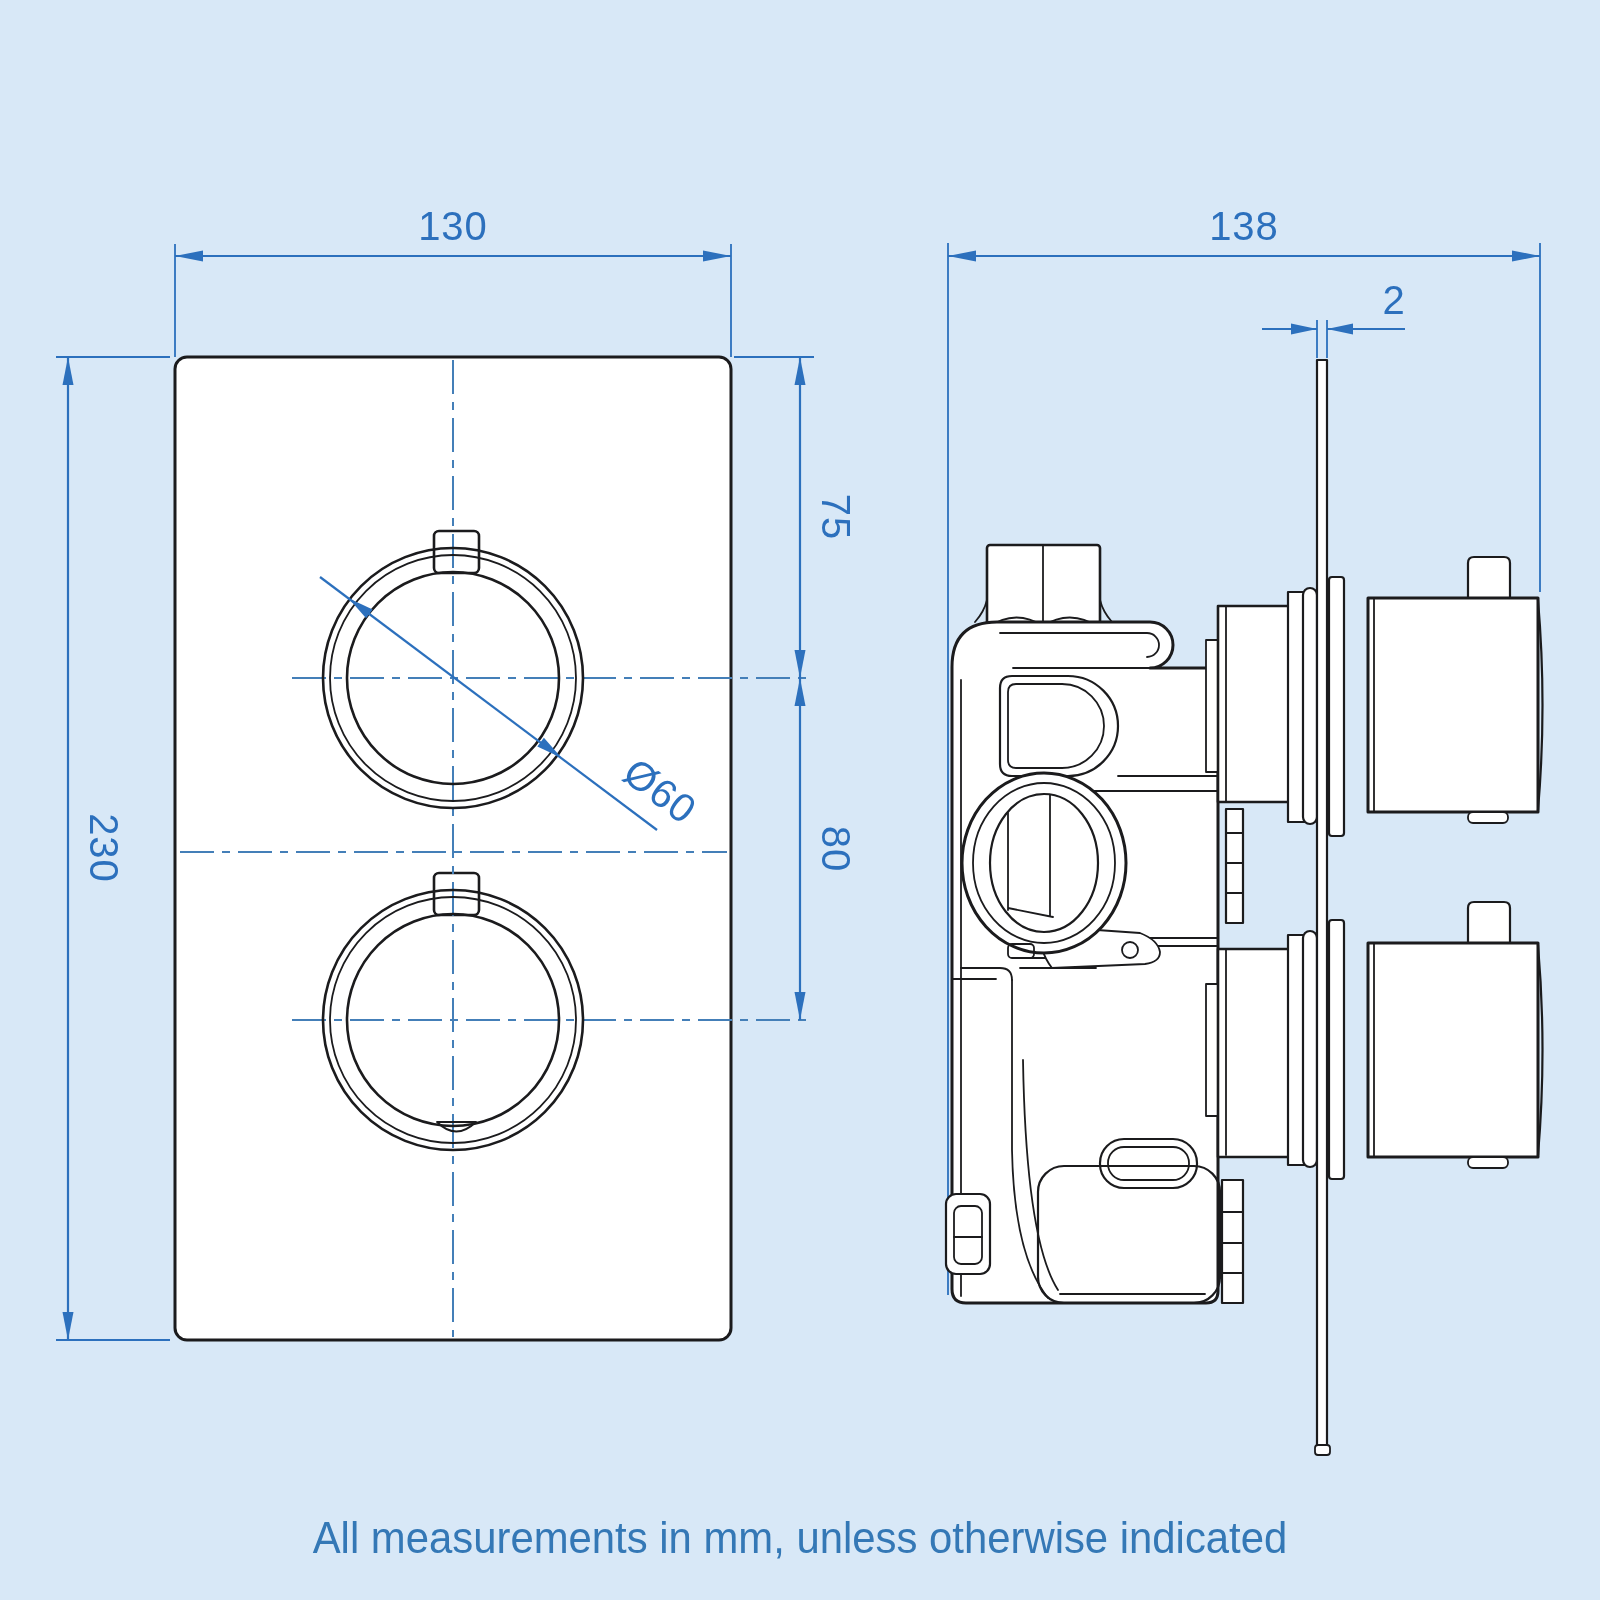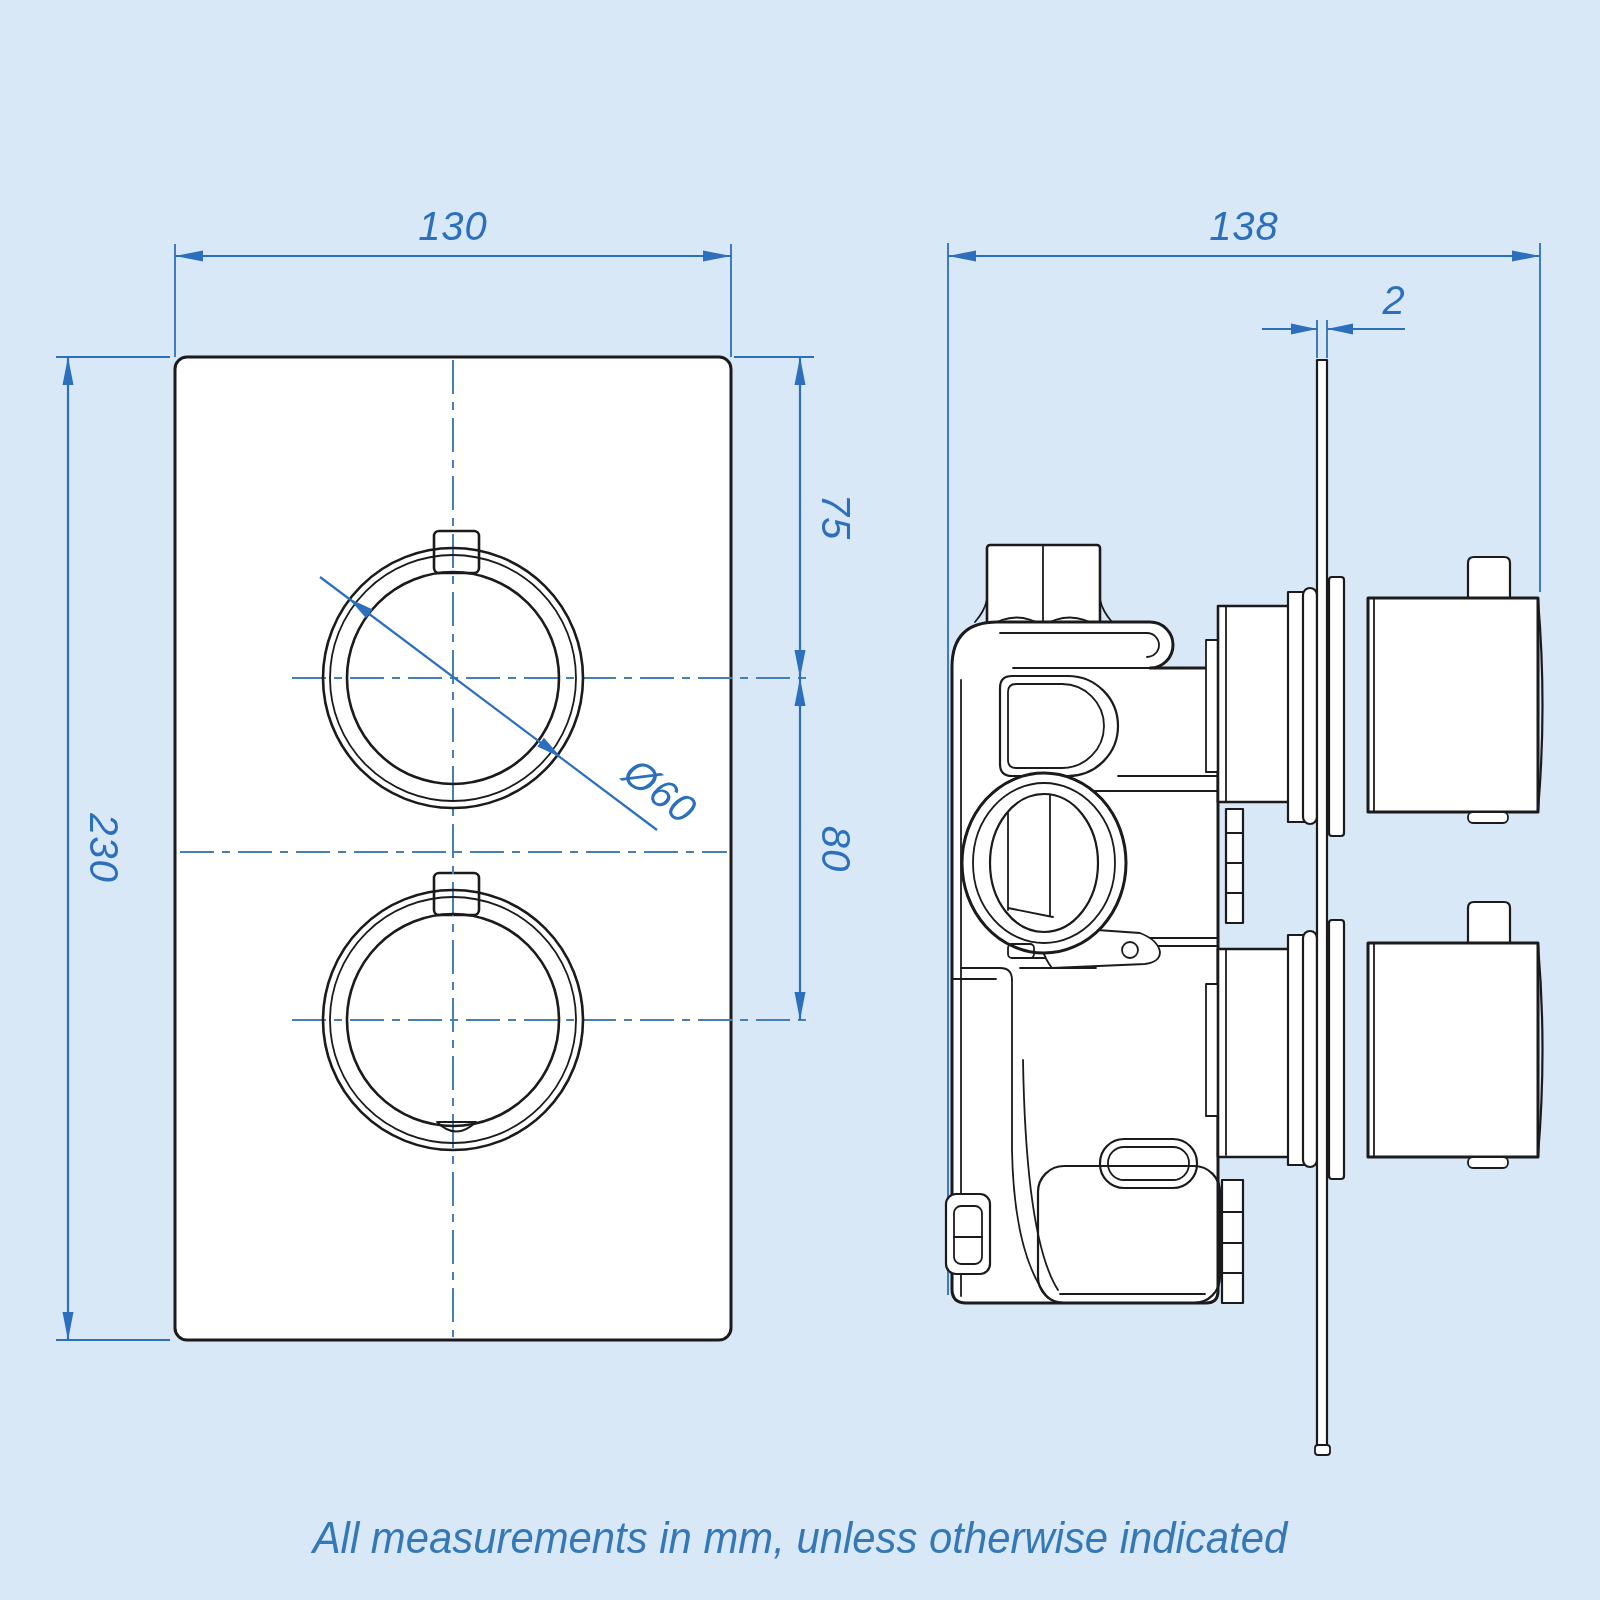--- a/index.html
+++ b/index.html
@@ -1,16 +1,16 @@
 <!DOCTYPE html>
 <html><head>
 <meta charset="utf-8">
 <style>
   html,body{margin:0;padding:0;}
-  #stage{position:relative;width:1600px;height:1600px;overflow:hidden;font-family:"Liberation Sans",sans-serif;font-style:italic;}
+  #stage{position:relative;width:1600px;height:1600px;overflow:hidden;font-family:"Liberation Sans",sans-serif;}
   svg{position:absolute;left:0;top:0;}
   .blk{stroke:#1b1b1d;fill:none;stroke-linecap:round;stroke-linejoin:round;}
   .blkf{stroke:#1b1b1d;fill:#ffffff;stroke-linejoin:round;}
   .w3{stroke-width:3px;} .w26{stroke-width:2.6px;} .w22{stroke-width:2.2px;} .w18{stroke-width:1.8px;}
   .dim{stroke:#2c70bd;stroke-width:2.2px;fill:none;}
   .dimthin{stroke:#2c70bd;stroke-width:1.8px;fill:none;}
   .arrow{fill:#2c70bd;stroke:none;}
   .cl{stroke:#447fb8;stroke-width:2px;fill:none;stroke-dasharray:34 8 8 8;}
   .dimtext{fill:#2c70bd;font-family:"Liberation Sans",sans-serif;font-size:40px;font-weight:400;letter-spacing:1px;}
   #caption{position:absolute;left:0;top:1512px;width:1600px;text-align:center;

